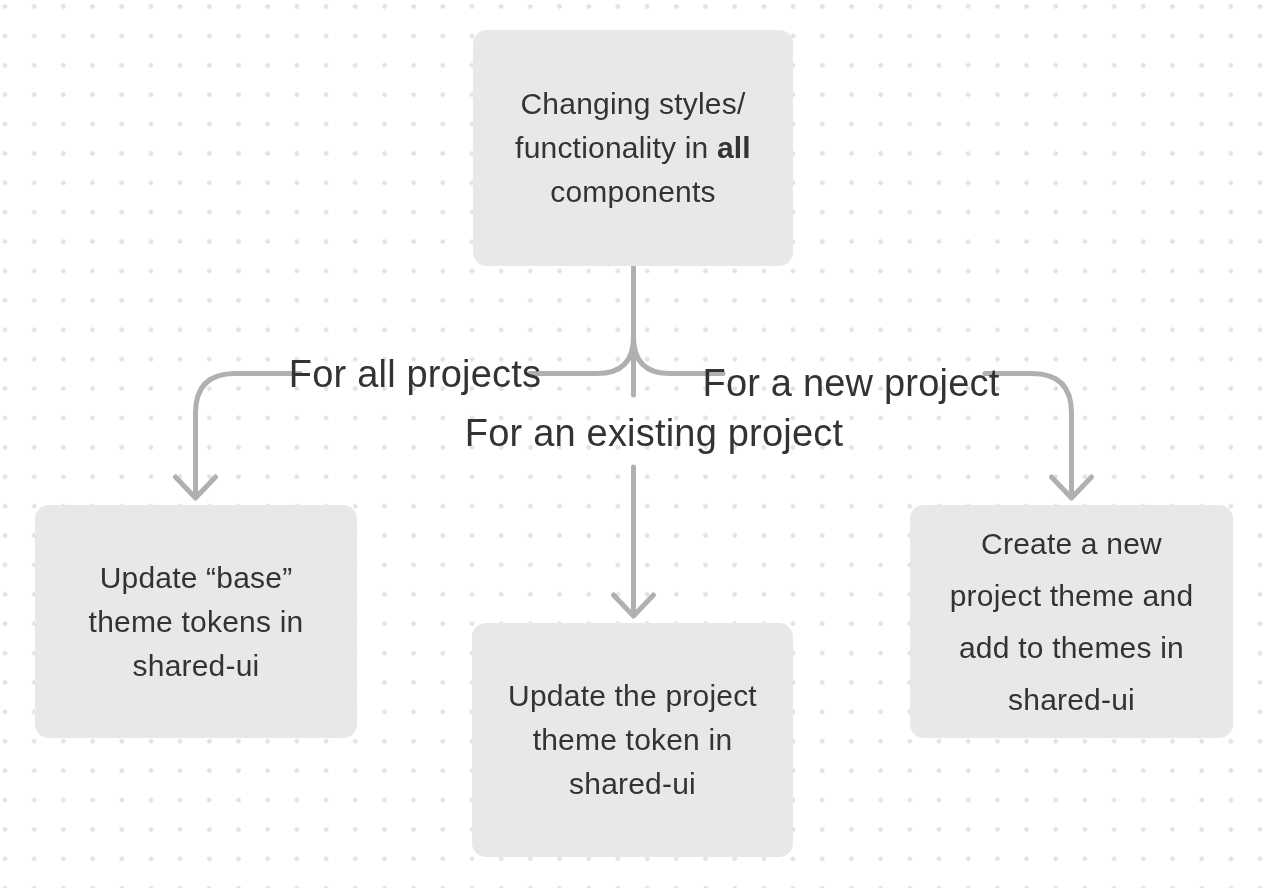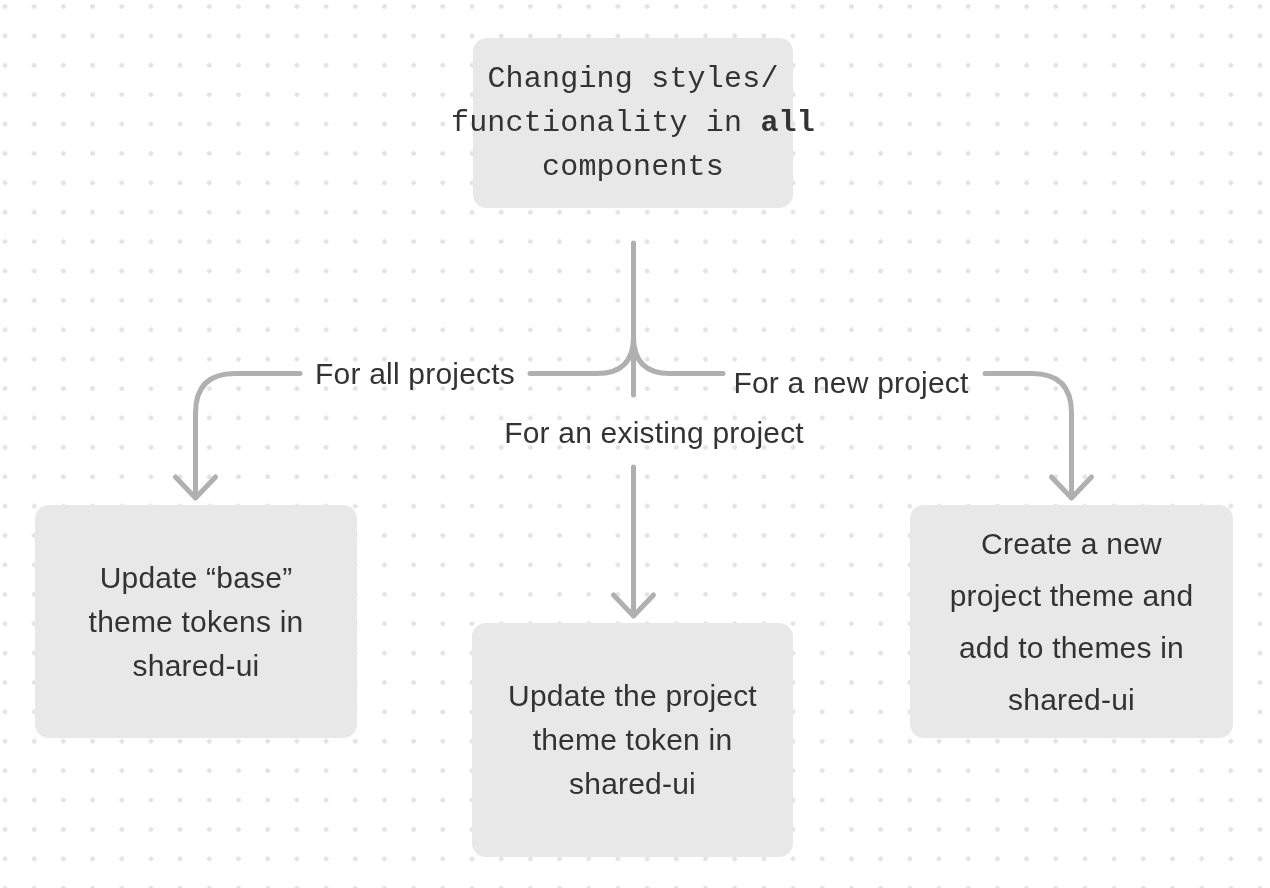--- a/index.html
+++ b/index.html
@@ -46,31 +46,31 @@
     display: flex;
     flex-direction: column;
     align-items: center;
     justify-content: center;
     text-align: center;
     color: var(--text-color);
     font-size: 30px;
     line-height: 44px;
     letter-spacing: 0.2px;
   }
-  .node-root   { left: 473px; top: 38px;  width: 320px; height: 170px; font-family: Liberation Mono, monospace; }
+  .node-root   { left: 473px; top: 30px;  width: 320px; height: 236px; }
   .node-left   { left: 35px;  top: 505px; width: 322px; height: 233px; }
   .node-middle { left: 472px; top: 623px; width: 321px; height: 234px; }
   .node-right  { left: 910px; top: 505px; width: 323px; height: 233px; gap: 8px; }
   .node-line { display: block; white-space: nowrap; }
   .node-line b { font-weight: 700; }
   .edge-label {
     position: absolute;
     transform: translate(-50%, -50%);
     color: var(--text-color);
-    font-size: 30px;
+    font-size: 38px;
     line-height: 36px;
     white-space: nowrap;
     letter-spacing: 0.2px;
   }
   .label-all      { left: 415px;  top: 374px; }
   .label-new      { left: 851px;  top: 374px; margin-top: 9px; }
   .label-existing { left: 654px;  top: 433px; }
 </style>
 </head>
 <body>

